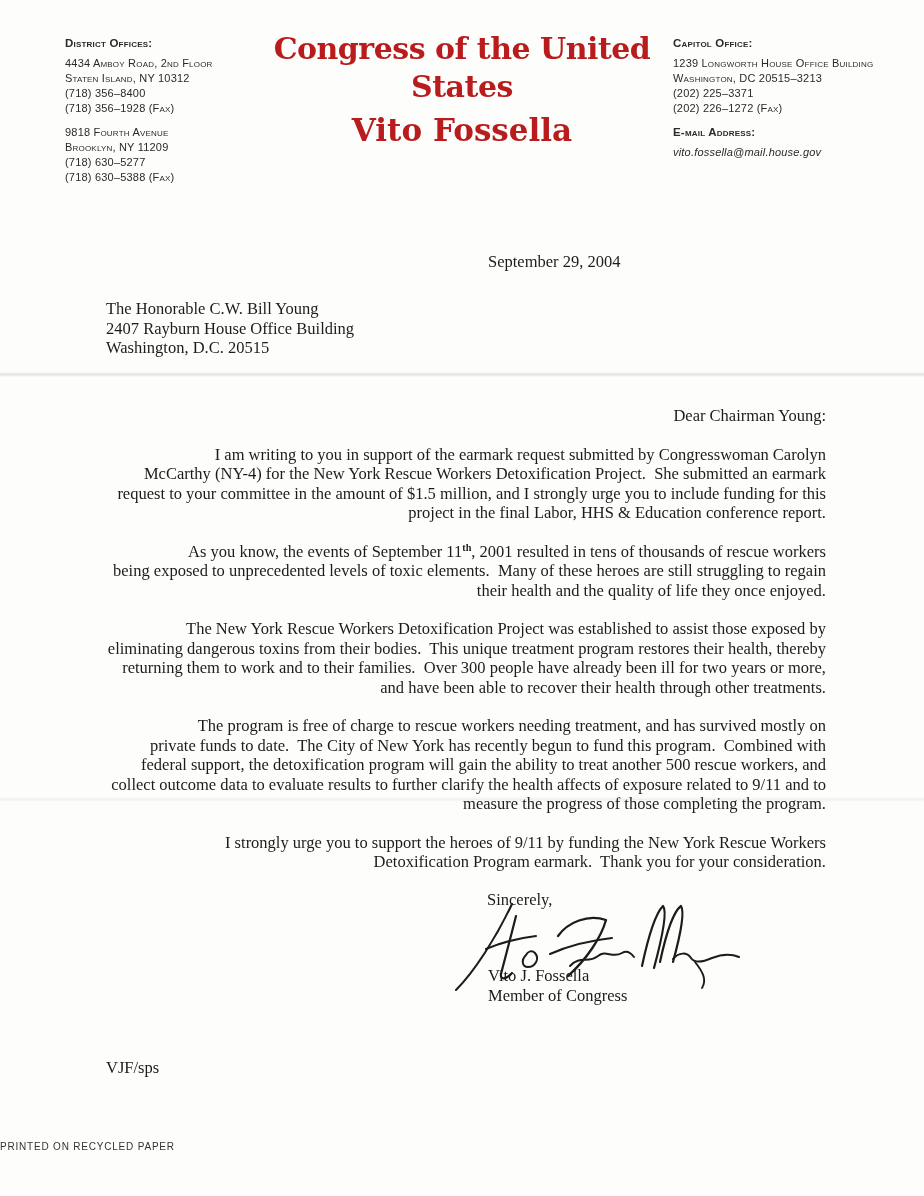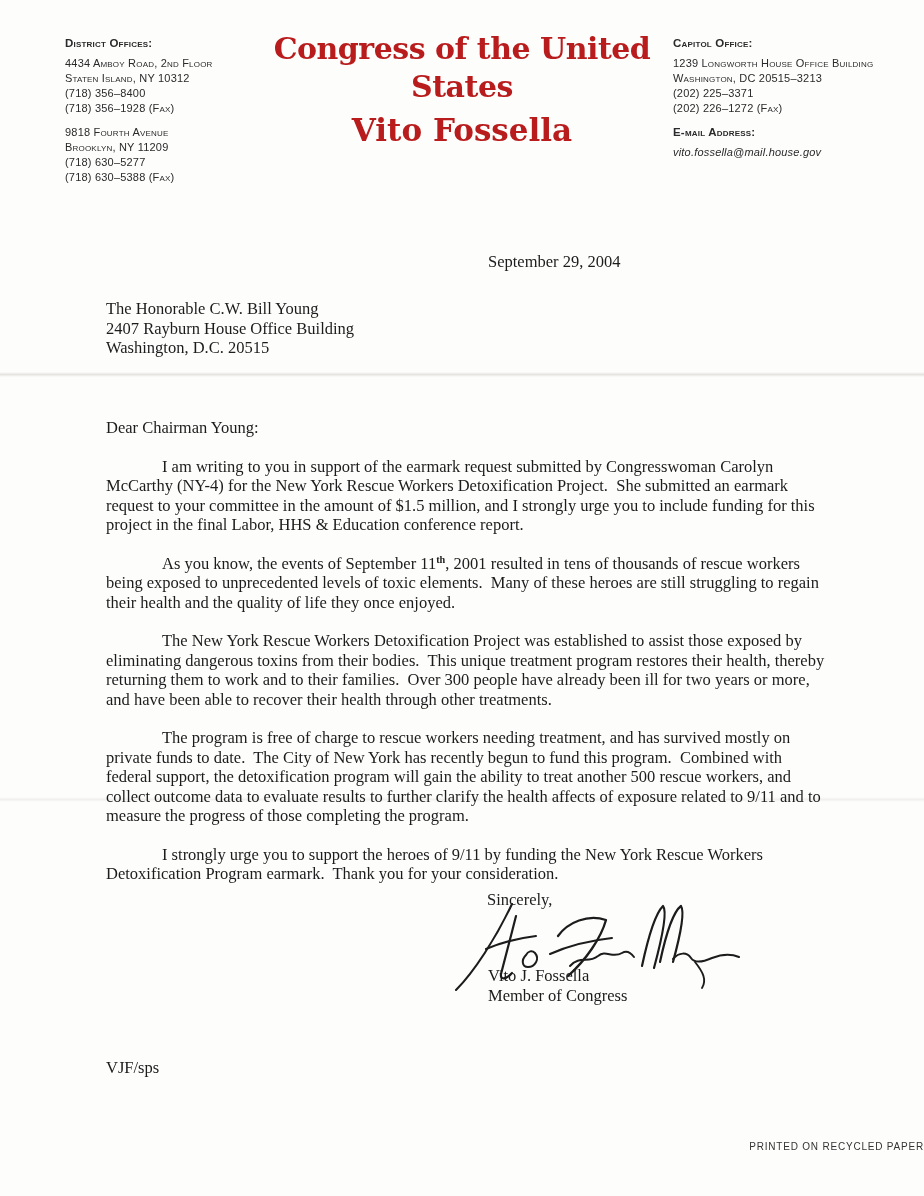--- a/index.html
+++ b/index.html
@@ -88,23 +88,24 @@
     line-height: 19.5px;
   }
   .body-block {
     position: absolute;
     left: 106px;
     top: 406px;
     width: 720px;
     line-height: 19.5px;
   }
   .body-block p {
-    margin: 12px 0 19px 0;
+    margin: 0 0 19px 0;
     text-indent: 56px;
     white-space: pre-wrap;
+    text-align: right;
   }
   .body-block p.salutation { text-indent: 0; }
   .body-block sup {
     font-size: 62%;
     vertical-align: super;
     line-height: 0;
     font-weight: bold;
   }
 
   
@@ -131,21 +132,21 @@
     left: 106px;
     top: 1058px;
   }
 
   
   .footer {
     position: absolute;
     left: 0;
     top: 1141px;
     width: 100%;
-    text-align: right;
+    text-align: left;
     font-family: "Liberation Sans", sans-serif;
     font-size: 10px;
     letter-spacing: 0.8px;
     color: #333;
   }
 </style>
 </head>
 <body>
 
 <div class="page">

